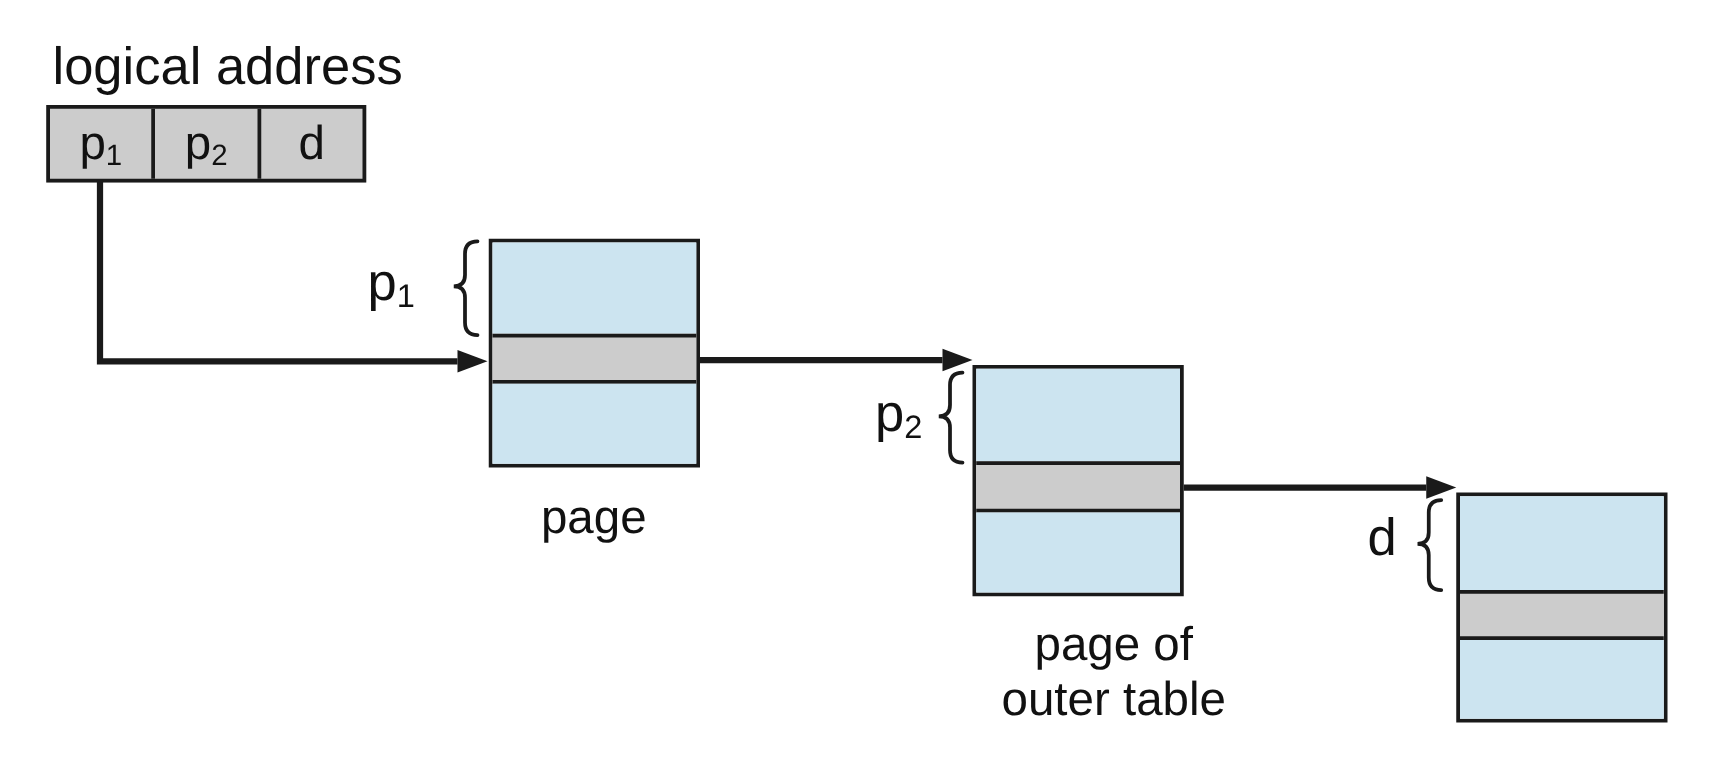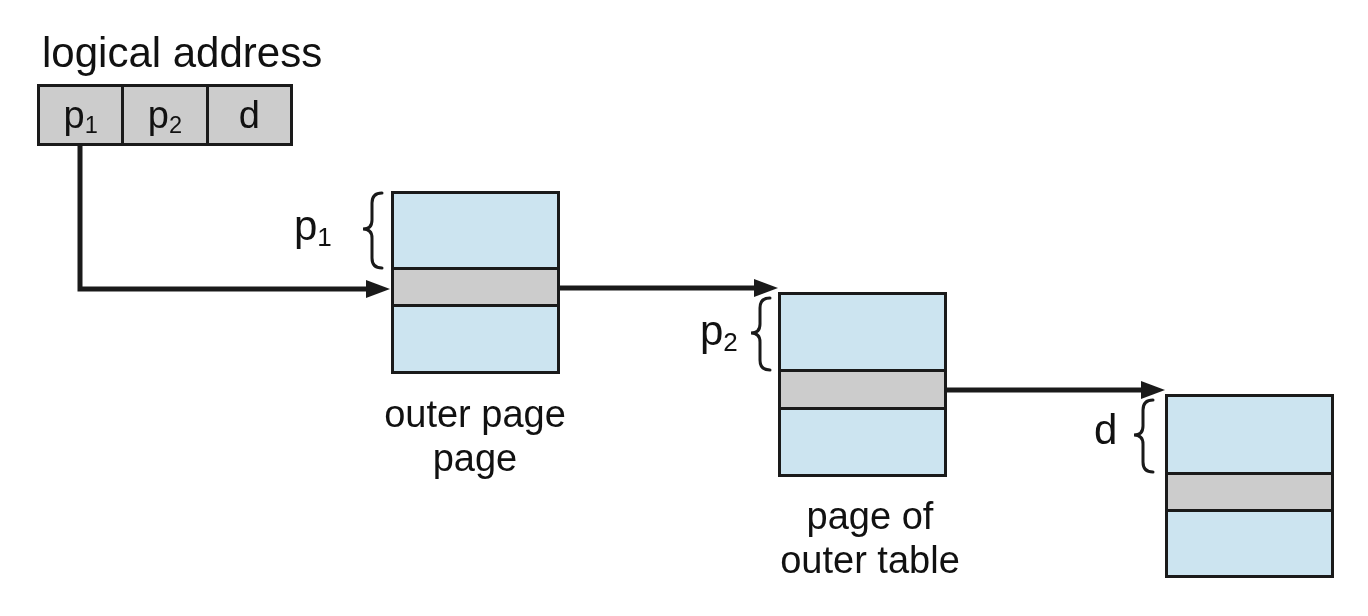--- a/index.html
+++ b/index.html
@@ -45,21 +45,21 @@
     border-top:3px solid var(--line-black);
     border-bottom:3px solid var(--line-black);
   }
   .row.grow{flex:1 1 auto;}
   
   .tlabel{
     position:absolute;width:240px;text-align:center;
     font-size:38px;line-height:44px;
   }
   .tlabel-1{left:355px;top:392px;}
-  .tlabel-2{left:750px;top:494px;}
+  .tlabel-2{left:771px;top:494px;}
   
   .idx{position:absolute;font-size:42px;line-height:48px;white-space:nowrap;}
   .idx-p1{left:294px;top:202px;}
   .idx-p2{left:700px;top:307px;}
   .idx-d{left:1094px;top:406px;}
   
   .arrows{position:absolute;left:0;top:0;pointer-events:none;}
   .ln{fill:none;stroke:var(--line-black);stroke-width:5;}
   .hd{fill:var(--line-black);stroke:none;}
   .br{fill:none;stroke:var(--line-black);stroke-width:3;stroke-linecap:round;}
@@ -111,21 +111,20 @@
     <div class="row blue grow"></div>
   </div>
 
   <div class="ptable t3">
     <div class="row blue" style="height:75px"></div>
     <div class="row gray" style="height:40px"></div>
     <div class="row blue grow"></div>
   </div>
 
   <div class="tlabel tlabel-1">
-    <div>outer page</div>
     <div>page</div>
   </div>
   <div class="tlabel tlabel-2">
     <div>page of</div>
     <div>outer table</div>
   </div>
 
   <div class="idx idx-p1"><span>p</span><sub class="sub">1</sub></div>
   <div class="idx idx-p2"><span>p</span><sub class="sub">2</sub></div>
   <div class="idx idx-d"><span>d</span><sub class="sub"></sub></div>

